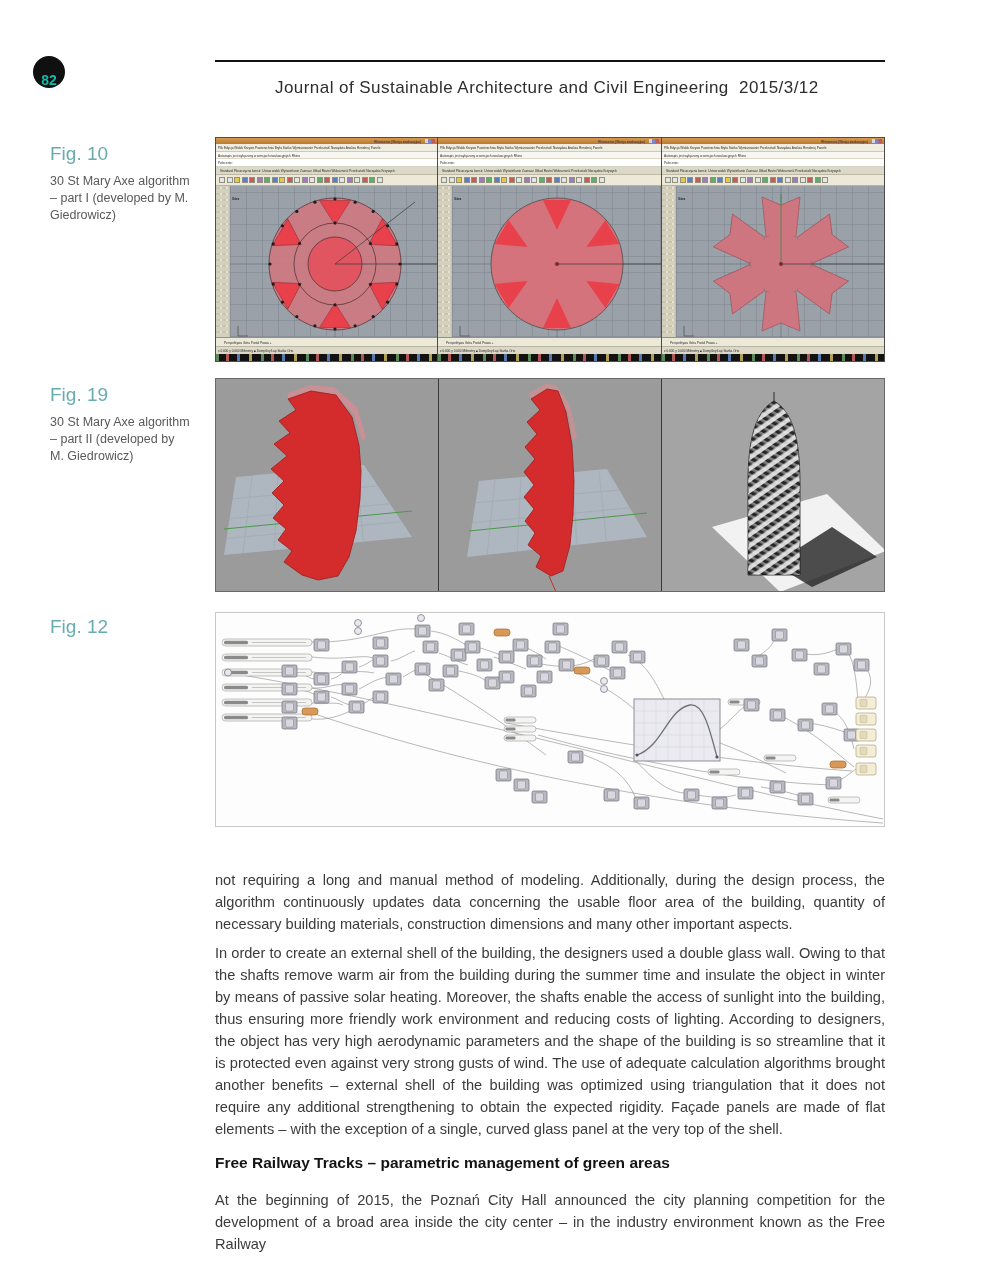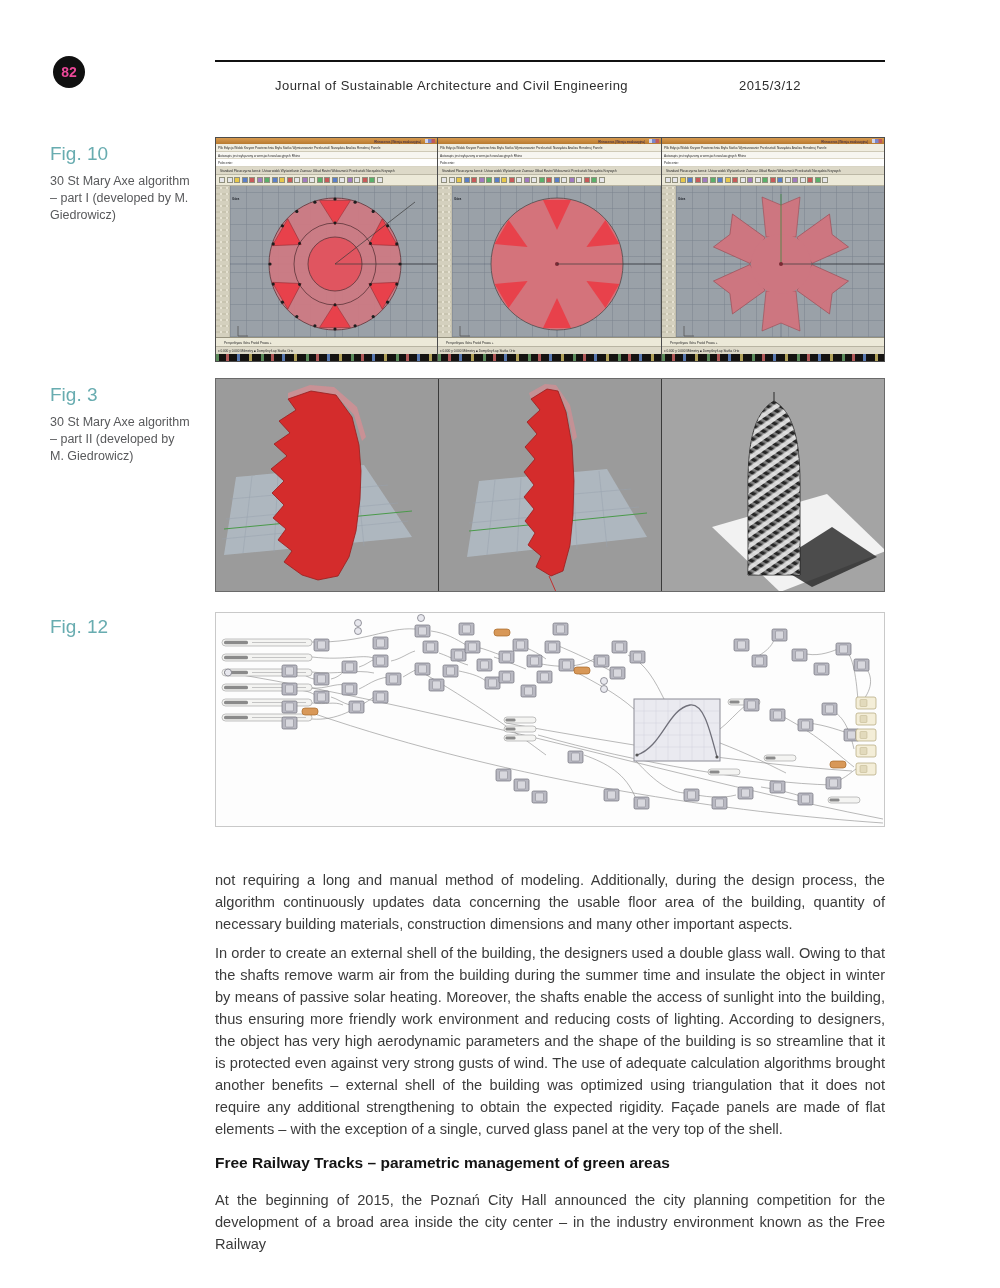--- a/index.html
+++ b/index.html
@@ -1,24 +1,24 @@
 <!DOCTYPE html>
 <html><head>
 <meta charset="utf-8">
 <style>
   html,body{margin:0;padding:0;background:#ffffff;}
   .page{position:relative;width:1000px;height:1288px;background:#fff;overflow:hidden;
         font-family:"Liberation Sans",sans-serif;}
 
   
-  .pagenum{position:absolute;left:53px;top:56px;width:32px;height:32px;border-radius:50%;
-           background:#101010;color:#ec4899;display:flex;align-items:center;justify-content:center;
+  .pagenum{position:absolute;left:33px;top:56px;width:32px;height:32px;border-radius:50%;
+           background:#101010;color:#14b8a6;display:flex;align-items:flex-end;justify-content:center;
            font-size:14px;font-weight:bold;}
   .header-rule{position:absolute;left:215px;top:60px;width:670px;height:2px;background:#111;}
-  .header-row{position:absolute;left:215px;top:78px;width:670px;height:16px;font-size:13px;
+  .header-row{position:absolute;left:215px;top:78px;width:670px;height:16px;font-size:17px;
               color:#2d2d2d;letter-spacing:.45px;}
   .journal-name{position:absolute;left:60px;top:0;}
   .issue-date{position:absolute;left:524px;top:0;}
 
   
   .caption{position:absolute;left:50px;width:140px;text-align:left;color:#58595b;
            font-size:12.5px;line-height:1.33;}
   .figlabel{display:block;font-size:19px;color:#68acb0;margin-bottom:7px;font-weight:400;}
   #cap10{top:141px;} #cap11{top:382px;} #cap12{top:614px;}
 
@@ -96,21 +96,21 @@
   <div class="header-row">
     <span class="journal-name">Journal of Sustainable Architecture and Civil Engineering</span>
     <span class="issue-date">2015/3/12</span>
   </div>
 
   <div class="caption" id="cap10">
     <span class="figlabel">Fig. 10</span>
     <span>30 St Mary Axe algorithm – part I (developed by M. Giedrowicz)</span>
   </div>
   <div class="caption" id="cap11">
-    <span class="figlabel">Fig. 3</span>
+    <span class="figlabel">Fig. 19</span>
     <span>30 St Mary Axe algorithm – part II (developed by M. Giedrowicz)</span>
   </div>
   <div class="caption" id="cap12">
     <span class="figlabel">Fig. 12</span>
   </div>
 
   <div class="figure" id="fig10">
 
     <div class="rhino">
       <div class="titlebar">

